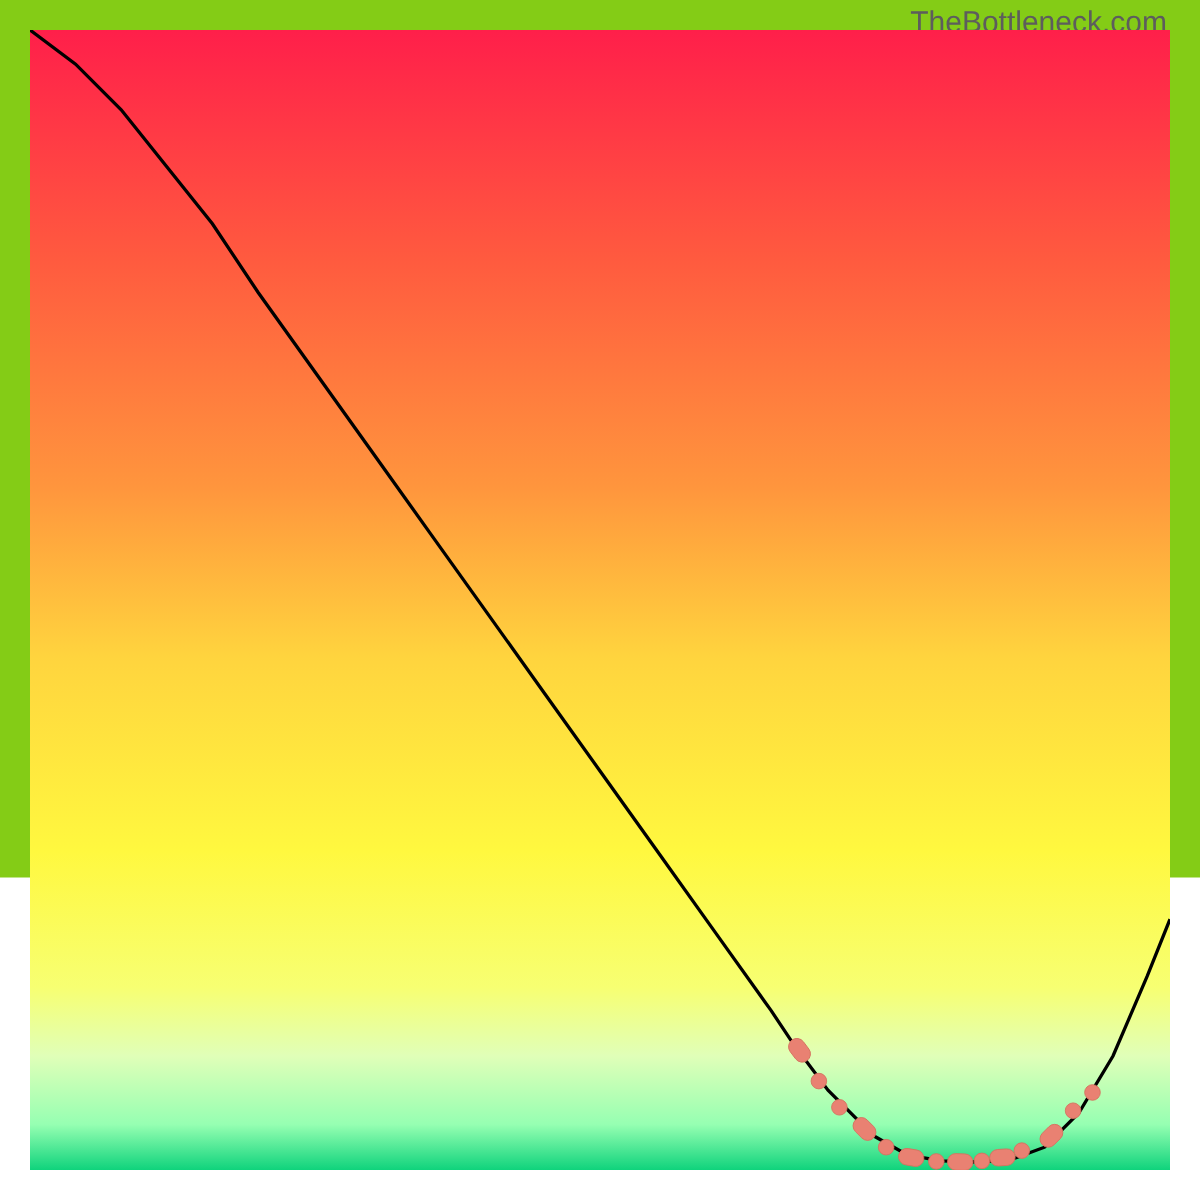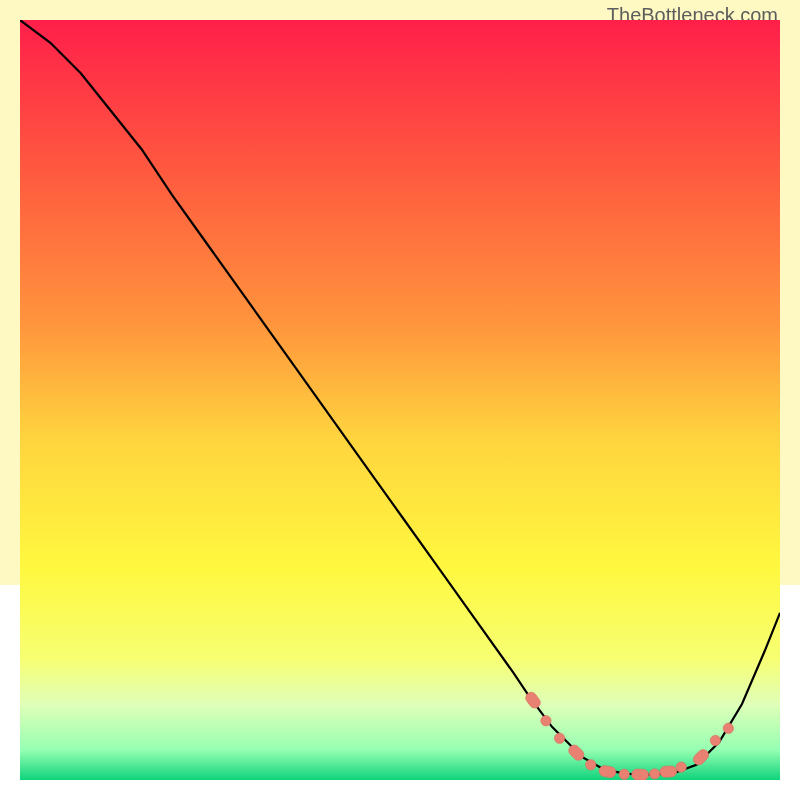--- a/index.html
+++ b/index.html
@@ -1,19 +1,19 @@
 <!DOCTYPE html>
 <html><head>
 <meta charset="utf-8">
 <style>
   * { margin: 0; padding: 0; box-sizing: border-box; }
   html, body { width: 800px; height: 800px; overflow: hidden; }
   .stage {
     width: 800px; height: 585px;
-    background: #fef9c3;
+    background: #84cc16;
     position: relative;
     text-decoration: underline;
   }
   .plot {
     position: absolute;
     left: 20px; top: 20px;
     width: 760px; height: 760px;
   }
   .attribution {
     position: absolute;

